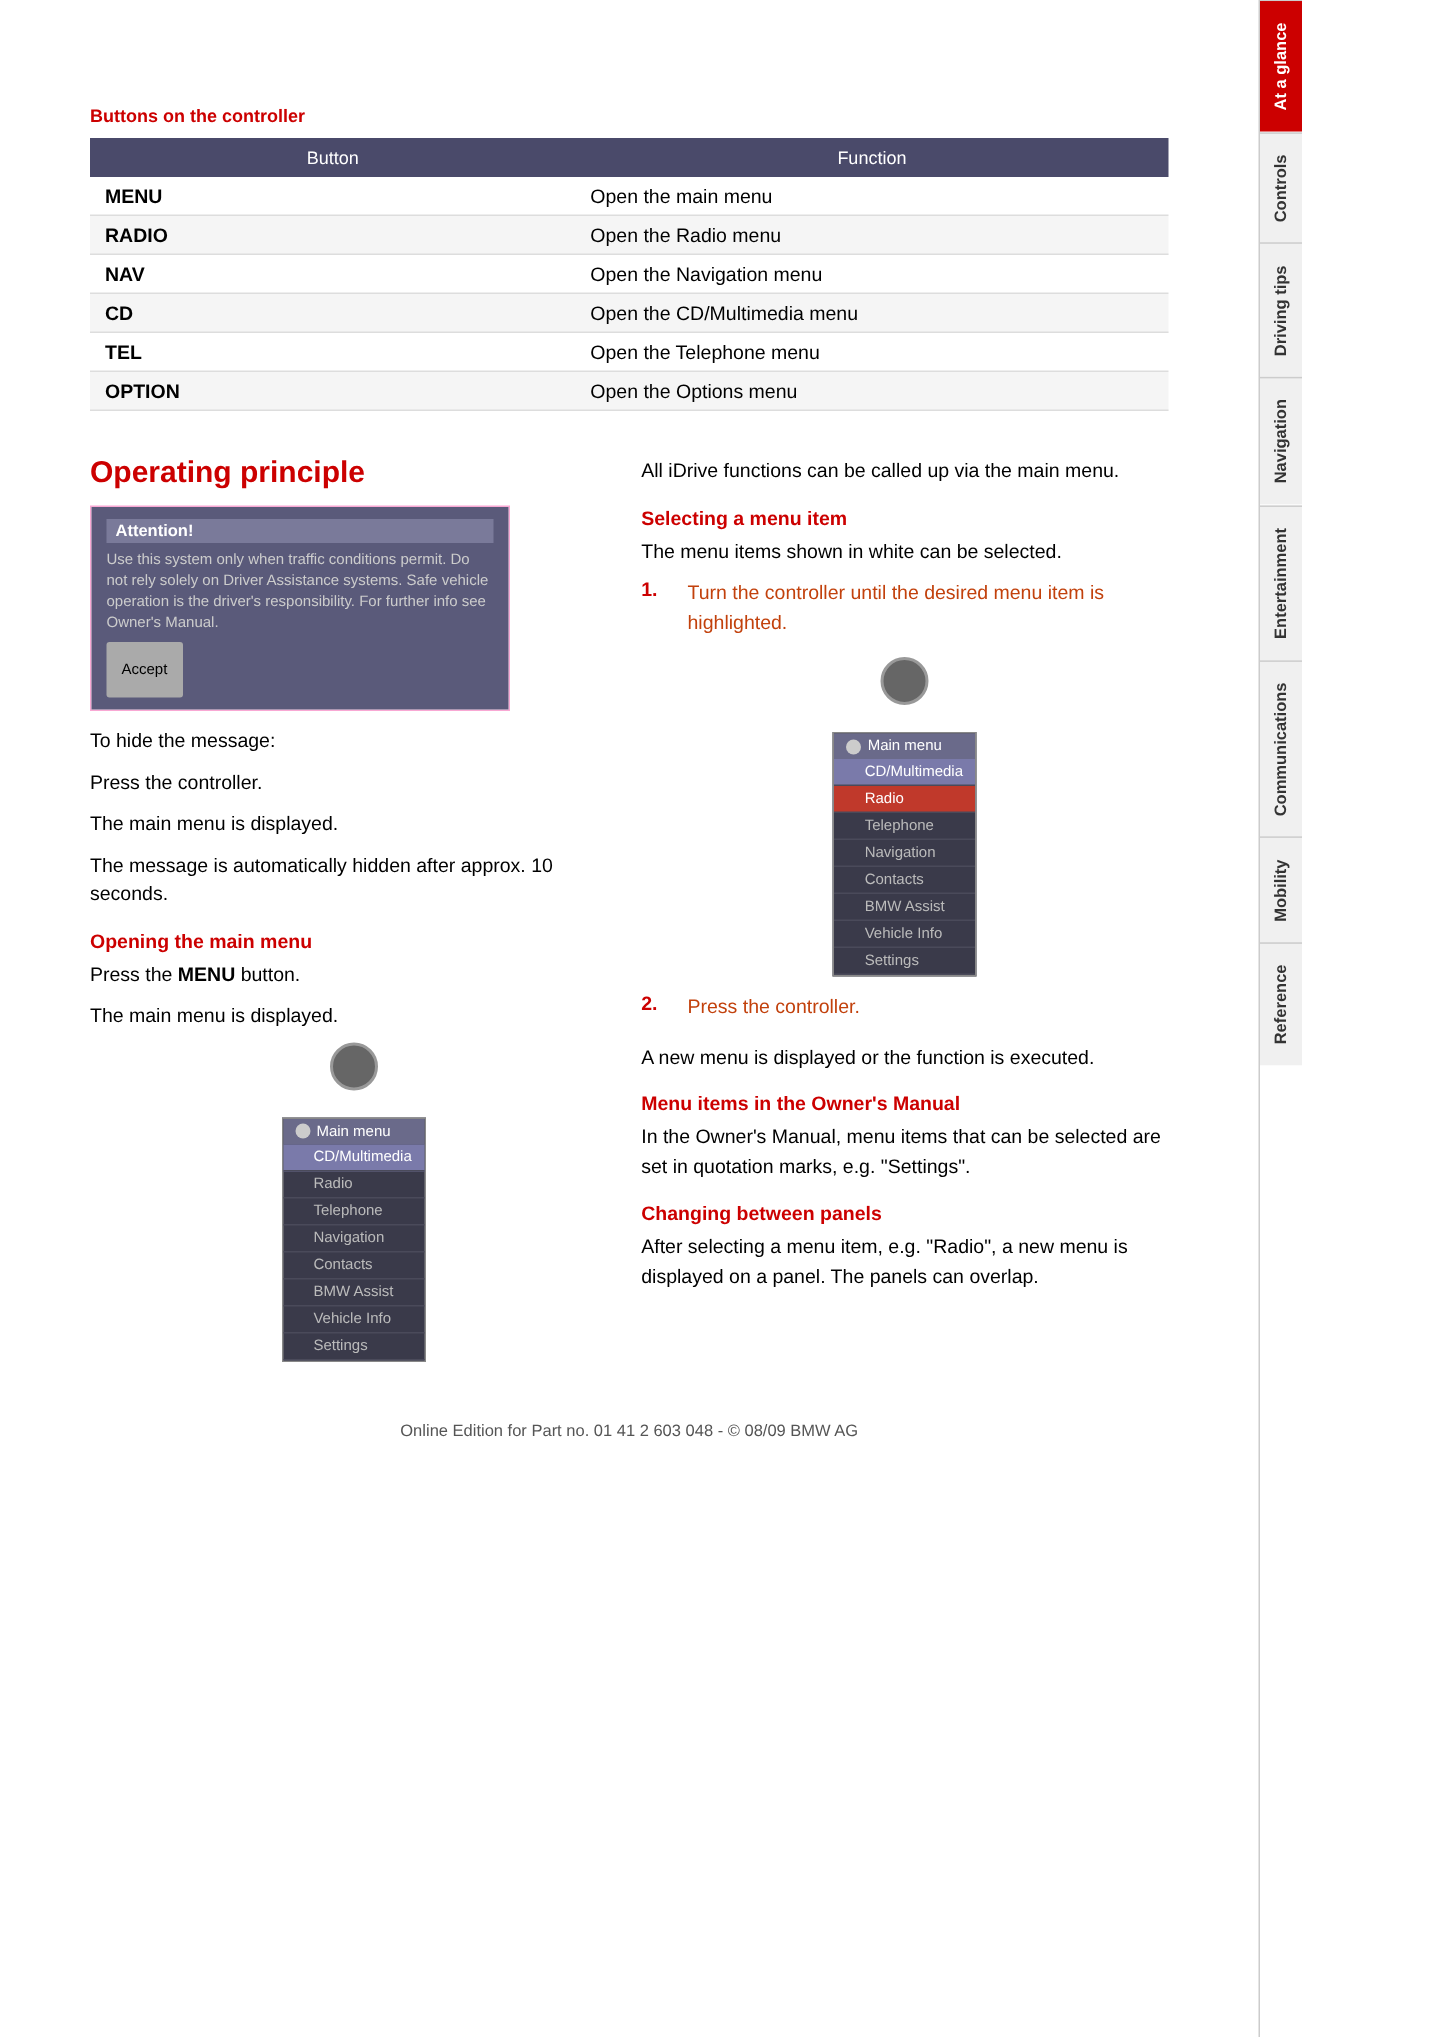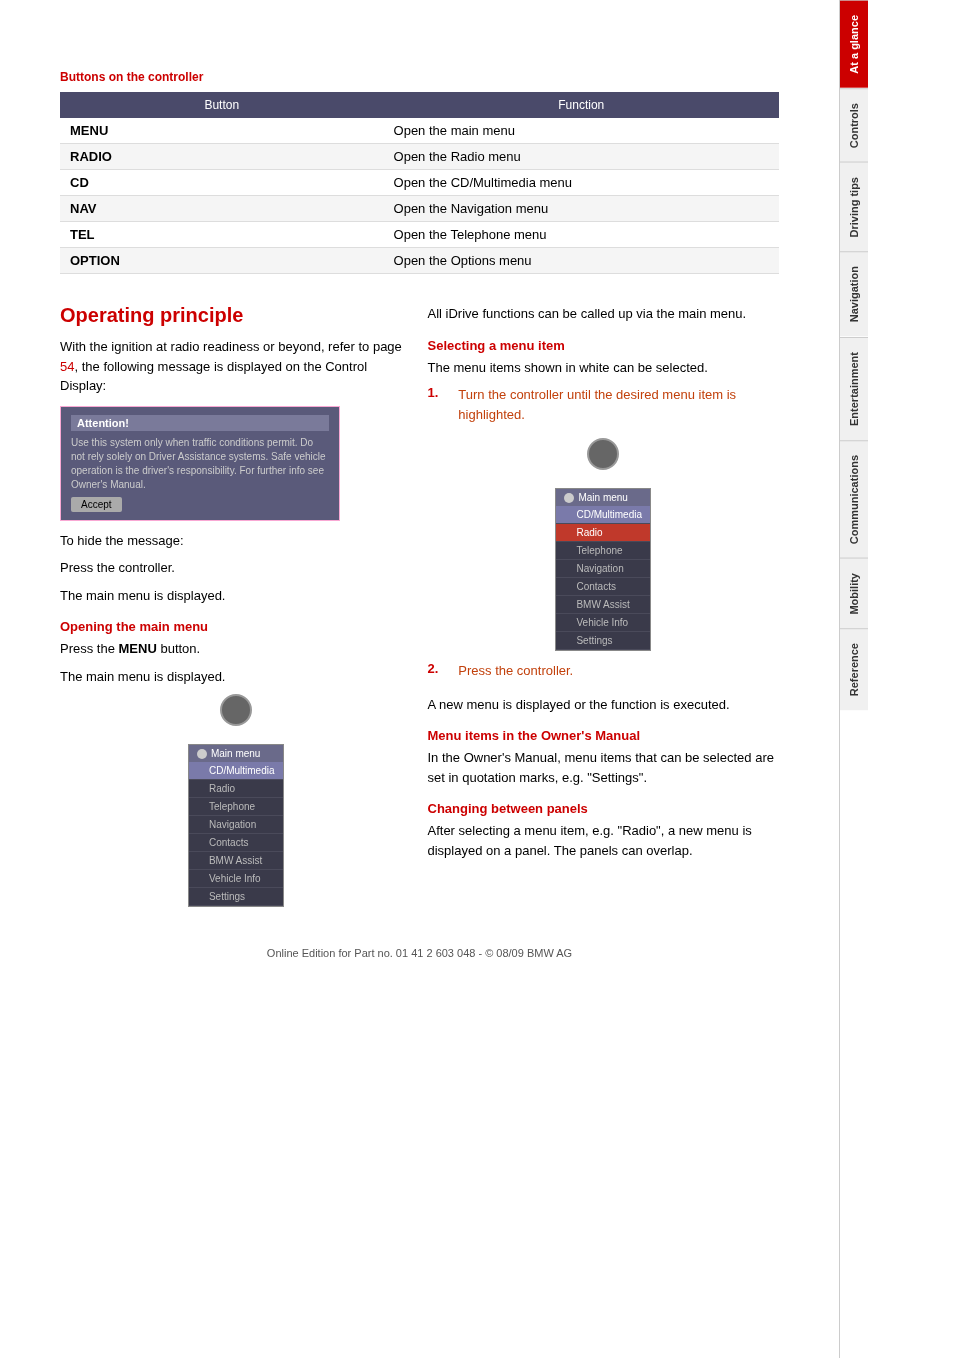--- a/index.html
+++ b/index.html
@@ -170,21 +170,21 @@
       color: #ccc;
       font-size: 10px;
       line-height: 1.4;
     }
 
     .screenshot-attention .accept-btn {
       display: inline-block;
       background: #aaa;
       color: #000;
       font-size: 10px;
-      padding: 2px 10px;
+      padding: 13px 10px;
       margin-top: 5px;
       border-radius: 2px;
     }
 
     
     .main-menu-box {
       border: 1px solid #888;
       background: #3a3a4a;
       margin: 10px 0;
       max-width: 280px;
@@ -305,60 +305,58 @@
         <tbody id="button-table-body">
         <tr>
               <td>MENU</td>
               <td>Open the main menu</td>
             </tr>
             <tr>
               <td>RADIO</td>
               <td>Open the Radio menu</td>
             </tr>
             <tr>
+              <td>NAV</td>
+              <td>Open the Navigation menu</td>
+            </tr>
+            <tr>
               <td>CD</td>
               <td>Open the CD/Multimedia menu</td>
-            </tr>
-            <tr>
-              <td>NAV</td>
-              <td>Open the Navigation menu</td>
             </tr>
             <tr>
               <td>TEL</td>
               <td>Open the Telephone menu</td>
             </tr>
             <tr>
               <td>OPTION</td>
               <td>Open the Options menu</td>
             </tr>
           </tbody>
       </table>
     </div>
 
     <div class="two-col">
 
       <div class="col-left">
         <div class="section-title-large">Operating principle</div>
 
-        <p>
-          <span>With the ignition at radio readiness or beyond, refer to page </span><span class="link-text">54</span><span>, the following message is displayed on the Control Display:</span>
-        </p>
 
         <div class="screenshot-box">
           <div class="screenshot-attention">
             <div class="title-bar">Attention!</div>
             <div class="content">Use this system only when traffic conditions permit. Do not rely solely on Driver Assistance systems. Safe vehicle operation is the driver's responsibility. For further info see Owner's Manual.</div>
             <div class="accept-btn">Accept</div>
           </div>
         </div>
 
         <p>To hide the message:</p>
         <p>Press the controller.</p>
         <p>The main menu is displayed.</p>
 
+        <p>The message is automatically hidden after approx. 10 seconds.</p>
 
         <div class="sub-section-title">Opening the main menu</div>
 
         <p>
           <span>Press the </span><span class="bold-text">MENU</span><span> button.</span>
         </p>
         <p>The main menu is displayed.</p>
 
         <div class="menu-box-wrapper">
           <div class="controller-side-icon">

